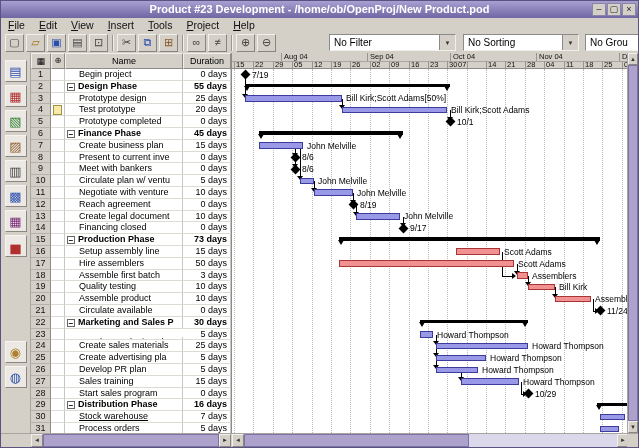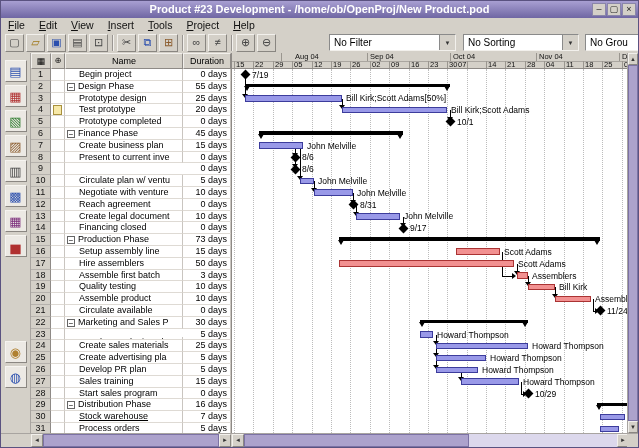--- a/index.html
+++ b/index.html
@@ -55,21 +55,21 @@
         background:#d4d0c8; overflow:hidden; }
   .th-num{width:20px} .th-ind{width:14px;font-size:8px;} .th-name{width:118px} .th-dur{flex:1}
   .trow { display:flex; height:11.8065px; font-size:9px; }
   .td { box-sizing:border-box; border-right:1px solid #c9c5c0; border-bottom:1px solid #dedad4;
         line-height:11.5px; white-space:nowrap; overflow:hidden; }
   .td-num { width:20px; background:#d4d0c8; border-right:1px solid #8e8a86;
             border-bottom:1px solid #b5b1ac; text-align:center; color:#111; }
   .td-ind { width:14px; }
   .td-name { width:118px; }
   .td-dur { flex:1; text-align:right; padding-right:3px; }
-  .summary .td-name, .summary .td-dur { font-weight:normal; }
+  .summary .td-name, .summary .td-dur { font-weight:bold; }
   .collapse { display:inline-block; width:8px; height:8px; border:1px solid #666; line-height:7px;
               font-size:8px; text-align:center; margin-right:3px; background:#fff; vertical-align:-1px;
               box-sizing:border-box; }
   .note-ic { width:9px; height:10px; margin:1px auto; background:#f7e9a8; border:1px solid #a8913e;
              box-sizing:border-box; }
 
   
   .splitter { position:absolute; left:230px; width:1px; top:0; bottom:0; background:#8e8a86; }
   .chart-panel { position:absolute; left:231px; right:11px; top:0; bottom:0; background:#fff; overflow:hidden; }
   .timescale { position:absolute; top:0; left:0; right:0; height:16px; background:#d4d0c8;
@@ -294,20 +294,21 @@
           </div>
           <div class="trow">
             <div class="td td-num">8</div>
             <div class="td td-ind"></div>
             <div class="td td-name" style="padding-left: 14px;"><span>Present to current inve</span></div>
             <div class="td td-dur">0 days</div>
           </div>
           <div class="trow">
             <div class="td td-num">9</div>
             <div class="td td-ind"></div>
+            <div class="td td-name" style="padding-left: 14px;"><span>Meet with bankers</span></div>
             <div class="td td-dur">0 days</div>
           </div>
           <div class="trow">
             <div class="td td-num">10</div>
             <div class="td td-ind"></div>
             <div class="td td-name" style="padding-left: 14px;"><span>Circulate plan w/ ventu</span></div>
             <div class="td td-dur">5 days</div>
           </div>
           <div class="trow">
             <div class="td td-num">11</div>
@@ -437,21 +438,21 @@
           </div>
         </div>
     </div>
 
     <div class="splitter"></div>
 
     <div class="chart-panel">
       <div class="timescale">
         <div class="ts-months" id="ts-months">
             <div class="ts-sep" style="left: 49px;"></div>
-            <div class="ts-label" style="left: 63px;">Aug 04</div>
+            <div class="ts-label" style="left: 52px;">Aug 04</div>
             <div class="ts-sep" style="left: 135px;"></div>
             <div class="ts-label" style="left: 138px;">Sep 04</div>
             <div class="ts-sep" style="left: 218px;"></div>
             <div class="ts-label" style="left: 221px;">Oct 04</div>
             <div class="ts-sep" style="left: 304px;"></div>
             <div class="ts-label" style="left: 307px;">Nov 04</div>
             <div class="ts-sep" style="left: 387px;"></div>
             <div class="ts-label" style="left: 390px;">Dec</div>
           </div>
         <div class="ts-days" id="ts-days">
@@ -539,21 +540,21 @@
           <div class="bar-label" style="left: 75px; top: 72.6387px;">John Melville</div>
           <div class="ms" style="left: 59.5px; top: 84.8452px;"></div>
           <div class="bar-label" style="left: 70px; top: 84.4452px;">8/6</div>
           <div class="ms" style="left: 59.5px; top: 96.6516px;"></div>
           <div class="bar-label" style="left: 70px; top: 96.2516px;">8/6</div>
           <div class="bar" style="left: 68px; width: 14px; top: 108.658px; background: rgb(153, 153, 232); border-color: rgb(60, 60, 156);"></div>
           <div class="bar-label" style="left: 86px; top: 108.058px;">John Melville</div>
           <div class="bar" style="left: 82px; width: 39px; top: 120.465px; background: rgb(153, 153, 232); border-color: rgb(60, 60, 156);"></div>
           <div class="bar-label" style="left: 125px; top: 119.865px;">John Melville</div>
           <div class="ms" style="left: 117.5px; top: 132.071px;"></div>
-          <div class="bar-label" style="left: 128px; top: 131.671px;">8/31</div>
+          <div class="bar-label" style="left: 128px; top: 131.671px;">8/19</div>
           <div class="bar" style="left: 124px; width: 44px; top: 144.077px; background: rgb(153, 153, 232); border-color: rgb(60, 60, 156);"></div>
           <div class="bar-label" style="left: 172px; top: 143.477px;">John Melville</div>
           <div class="ms" style="left: 167.5px; top: 155.684px;"></div>
           <div class="bar-label" style="left: 178px; top: 155.284px;">9/17</div>
           <div class="sum-bar" style="left: 107px; width: 261px; top: 168.29px;"></div>
           <div class="sum-cap" style="left: 106px; top: 170.79px;"></div>
           <div class="sum-cap" style="left: 362px; top: 170.79px;"></div>
           <div class="bar" style="left: 224px; width: 44px; top: 179.497px; background: rgb(242, 145, 145); border-color: rgb(170, 51, 51);"></div>
           <div class="bar-label" style="left: 272px; top: 178.897px;">Scott Adams</div>
           <div class="bar" style="left: 107px; width: 175px; top: 191.303px; background: rgb(242, 145, 145); border-color: rgb(170, 51, 51);"></div>

